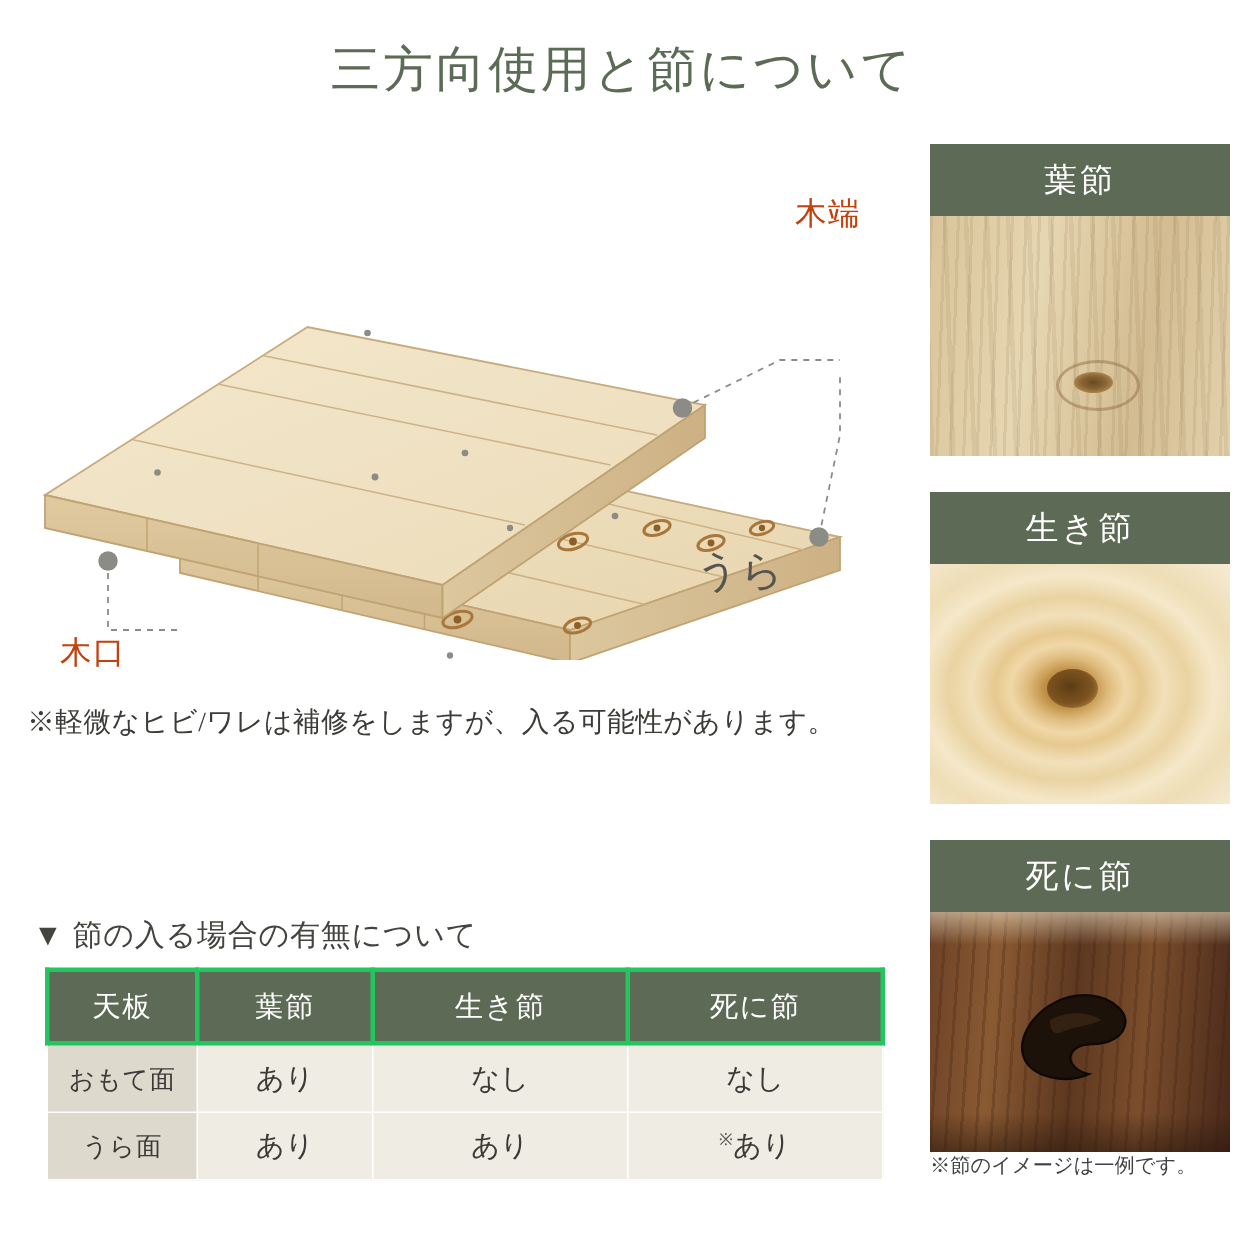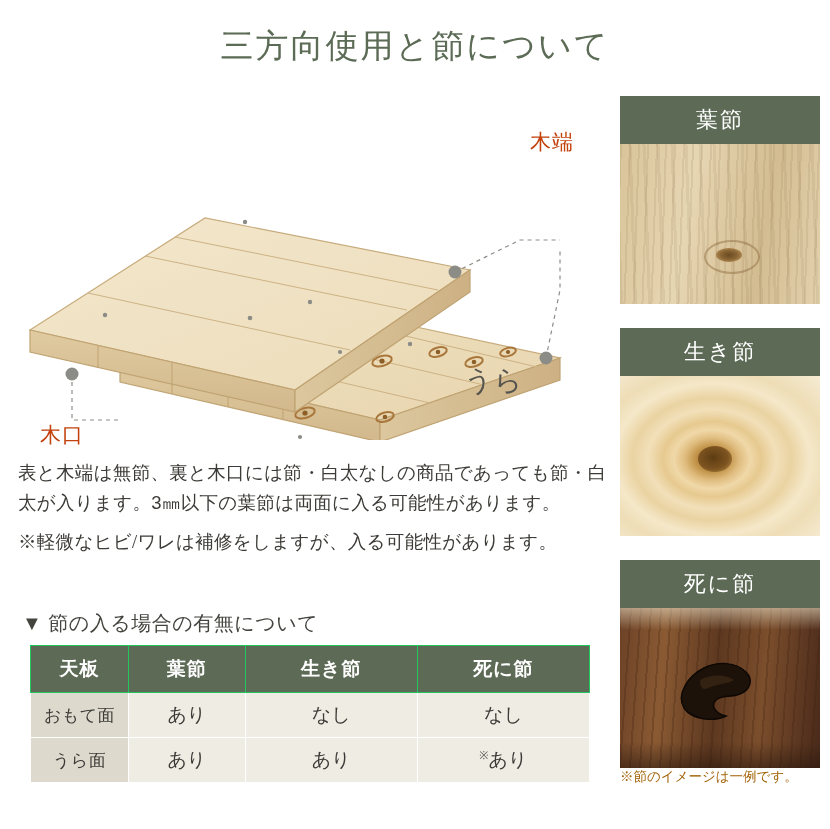--- a/index.html
+++ b/index.html
@@ -96,23 +96,23 @@
     position: absolute;
     left: 30px;
     top: 555px;
     width: 560px;
     border-collapse: collapse;
     font-size: 19px;
   }
   .knot-table th {
     background: #5d6b56;
     color: #ffffff;
-    font-weight: bold;
+    font-weight: normal;
     height: 44px;
-    border: 1px solid #22c55e;
+    border: 3px solid #22c55e;
     letter-spacing: 1px;
   }
   .knot-table td {
     height: 42px;
     text-align: center;
     border: 1px solid #ffffff;
     color: #3b3a36;
   }
   .knot-table th:first-child { width: 95px; }
   .knot-table .rowhead {
@@ -227,21 +227,21 @@
     position: absolute;
     left: 0; bottom: 0; width: 200px; height: 26px;
     background: linear-gradient(0deg, rgba(40,22,12,0.55), rgba(40,22,12,0));
   }
   .photo-note {
     position: absolute;
     left: 0;
     top: 672px;
     width: 200px;
     font-size: 13.5px;
-    color: #a16207;
+    color: #404040;
     text-align: left;
   }
 </style>
 </head>
 <body>
 
 <div class="page">
 
   <div class="title">三方向使用と節について</div>
 
@@ -341,21 +341,20 @@
           <circle cx="166" cy="364" r="6.5"></circle>
         </g>
       </svg>
 
       <div class="diag-label lbl-ura">うら</div>
       <div class="diag-label small lbl-kobata">木端</div>
       <div class="diag-label small lbl-koguchi">木口</div>
     </div>
 
     <div class="body-text">
-      <p>表と木端は無節、裏と木口には節・白太なしの商品であっても節・白太が入ります。3㎜以下の葉節は両面に入る可能性があります。</p>
       <p class="note">※軽微なヒビ/ワレは補修をしますが、入る可能性があります。</p>
     </div>
 
     <div class="table-heading">▼ 節の入る場合の有無について</div>
 
     <table class="knot-table">
       <thead>
         <tr>
           <th>天板</th>
           <th>葉節</th>

